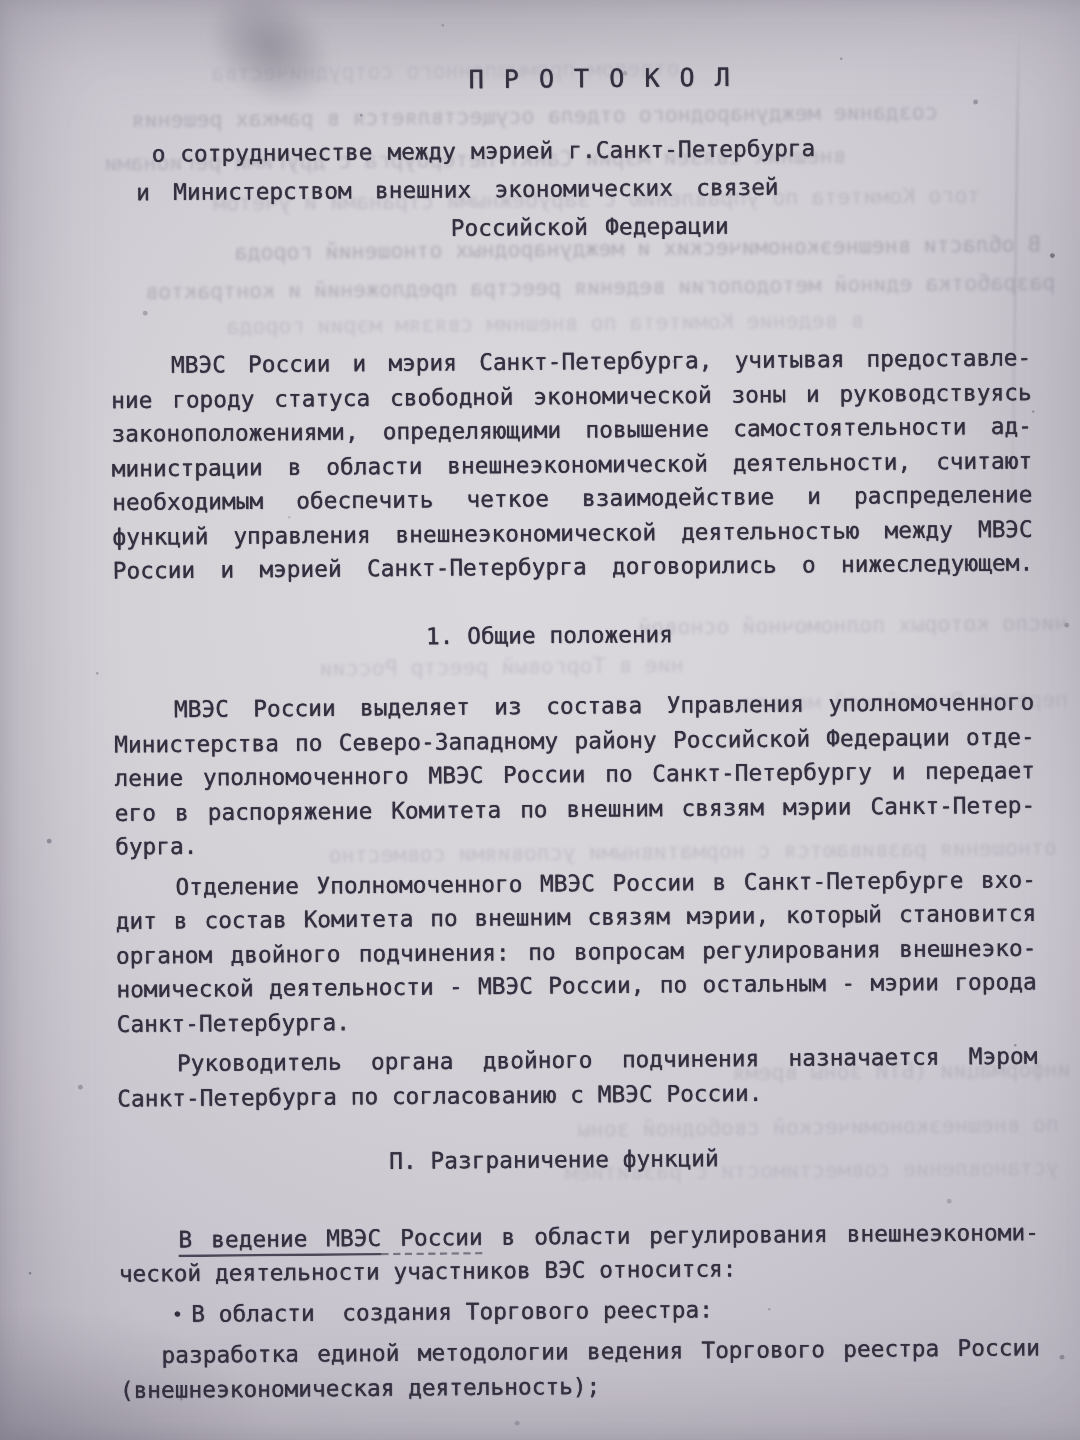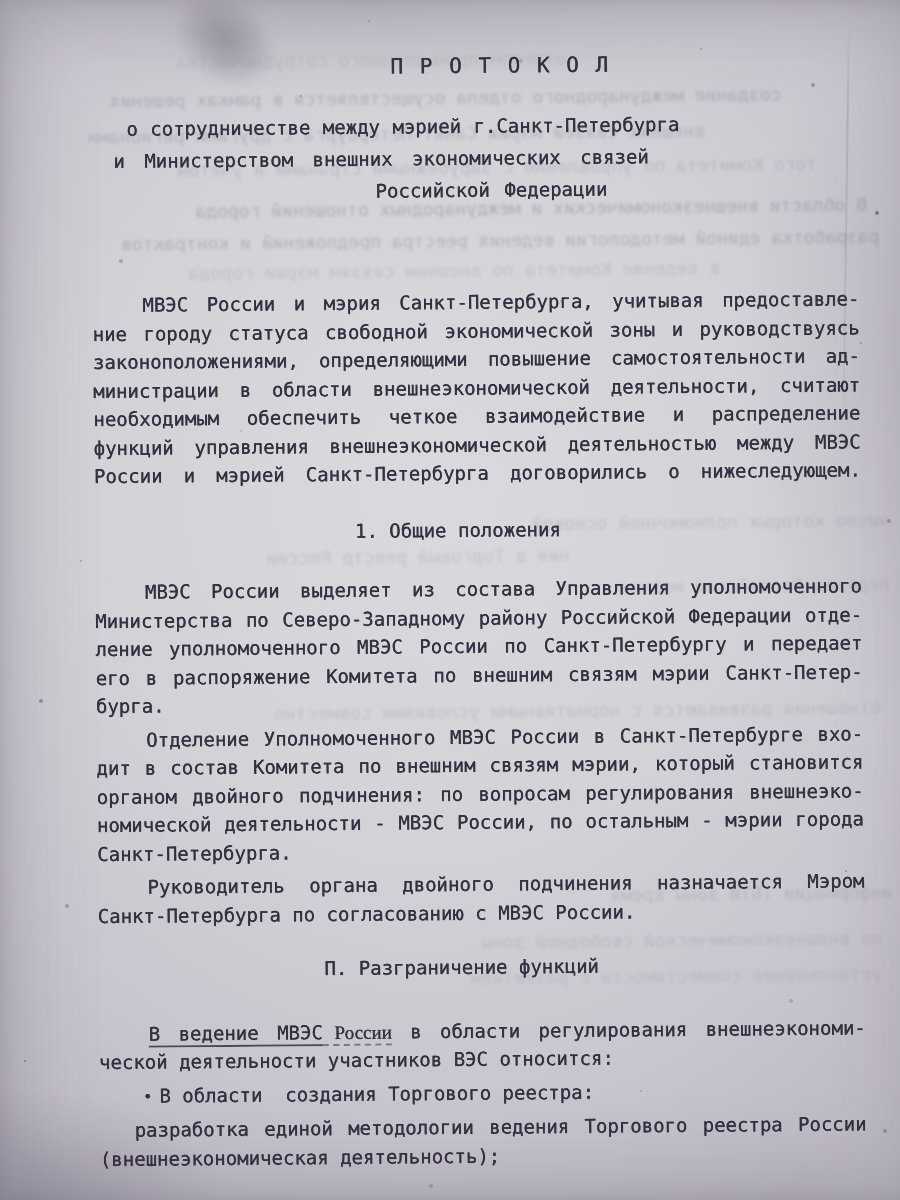--- a/index.html
+++ b/index.html
@@ -78,21 +78,21 @@
   .h1{margin-top:28px;}
   .h2{margin-top:26px;}
   .p2{margin-top:31px;}
   .p3{margin-top:5px;}
   .p4{margin-top:5px;}
   .p5{margin-top:35px;}
   .bl{margin-top:5px;padding-left:44px;}
   .p6{margin-top:6px;}
   .bullet{margin-right:7px;font-size:15px;vertical-align:1px;}
   .us{border-bottom:2px solid rgba(52,48,66,.85);padding-bottom:1px;}
-  .ud{border-bottom:2px dashed rgba(52,48,66,.55);padding-bottom:1px;font-family:Liberation Serif, serif;}
+  .ud{border-bottom:2px dashed rgba(52,48,66,.55);padding-bottom:1px;}
 </style>
 </head>
 <body>
 
 <div class="page">
 
   <div class="ghosts">
     <div class="g g0">отделом промышленного сотрудничества</div>
     <div class="g g1">создание международного отдела осуществляется в рамках решения</div>
     <div class="g g2">внешних связей мэрии Санкт-Петербурга с другими регионами</div>

